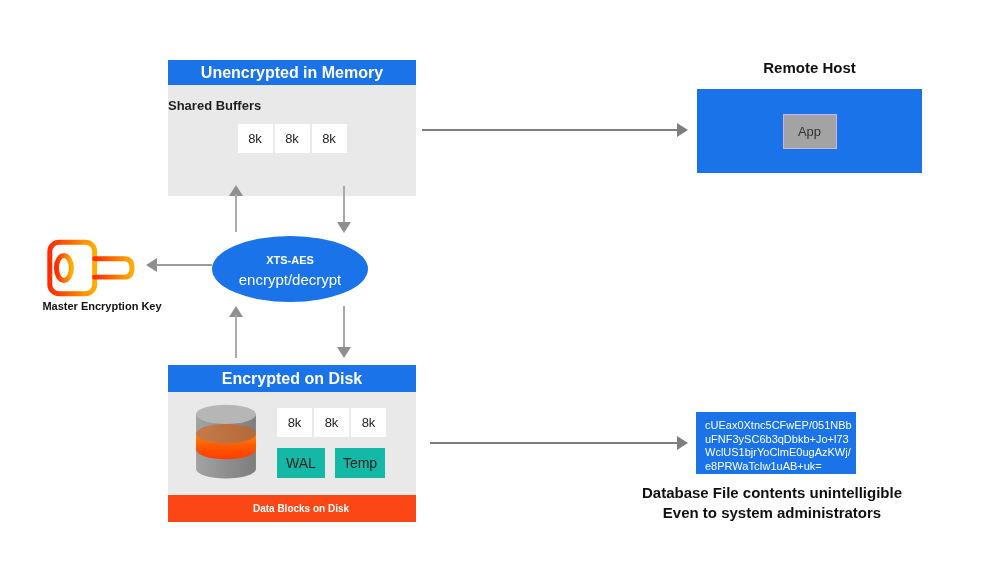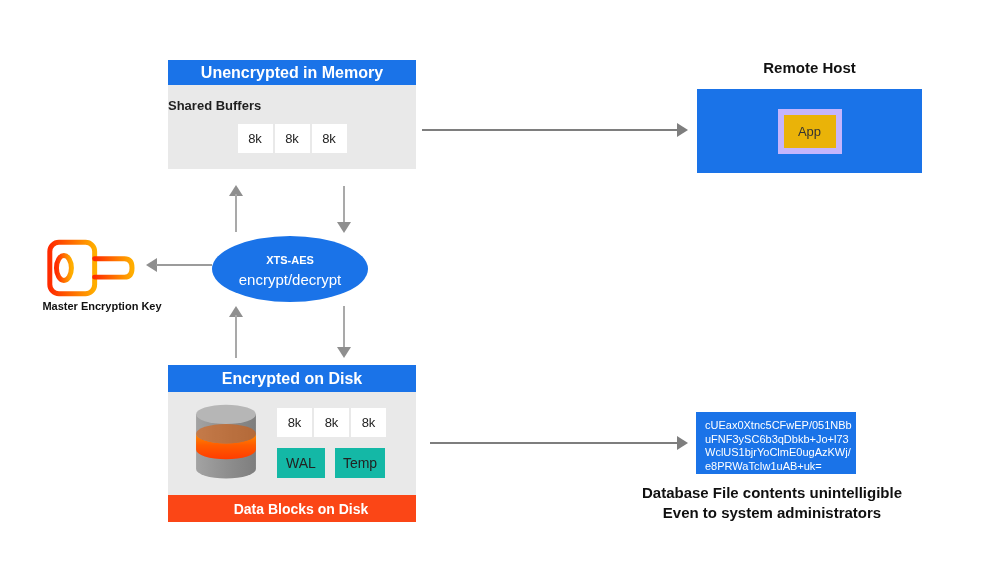--- a/index.html
+++ b/index.html
@@ -9,39 +9,39 @@
   }
   .abs{position:absolute;}
 
   
   .panel{background:#e9e9e9;}
   .panel-header{
     background:#1a73e8;color:#fff;font-weight:bold;font-size:16px;
     text-align:center;display:flex;align-items:center;justify-content:center;
   }
   .panel-footer{
-    background:#fb4616;color:#fff;font-weight:bold;font-size:14px;
+    background:#fb4616;color:#fff;font-weight:bold;font-size:10px;
     text-align:center;display:flex;align-items:center;justify-content:center;padding-left:18px;
   }
 
   
-  #memory-box{left:168px;top:60px;width:248px;height:109px;}
+  #memory-box{left:168px;top:60px;width:248px;height:136px;}
   #memory-box .panel-header{height:25px;}
   #memory-subtitle{margin-top:13px;font-weight:bold;font-size:13px;color:#1f1f1f;}
   .block-row{display:flex;justify-content:center;gap:2px;margin-top:11px;}
   .block-cell{
     width:35px;height:29px;background:#fff;color:#222;font-size:13px;
     display:flex;align-items:center;justify-content:center;
   }
 
   
   #remote-host-title{left:697px;top:59px;width:225px;text-align:center;font-weight:bold;font-size:15px;color:#111;}
   #remote-host-box{left:697px;top:89px;width:225px;height:84px;background:#1a73e8;
     display:flex;align-items:center;justify-content:center;}
-  #app-box{width:52px;height:33px;background:#eab308;border:6px solid #c4b5fd;color:#333;
+  #app-box{width:52px;height:33px;background:#a3a3a3;border:1px solid #c4b5fd;color:#333;
     font-size:13px;display:flex;align-items:center;justify-content:center;text-align:right;}
 
   
   #aes-ellipse{left:212px;top:236px;width:156px;height:66px;background:#1a73e8;border-radius:50%;
     display:flex;flex-direction:column;align-items:center;justify-content:center;color:#fff;}
   #aes-line1{font-weight:bold;font-size:11px;line-height:20px;}
   #aes-line2{font-size:15px;line-height:19px;}
 
   
   #key-icon{left:44px;top:237px;width:93px;height:62px;}

